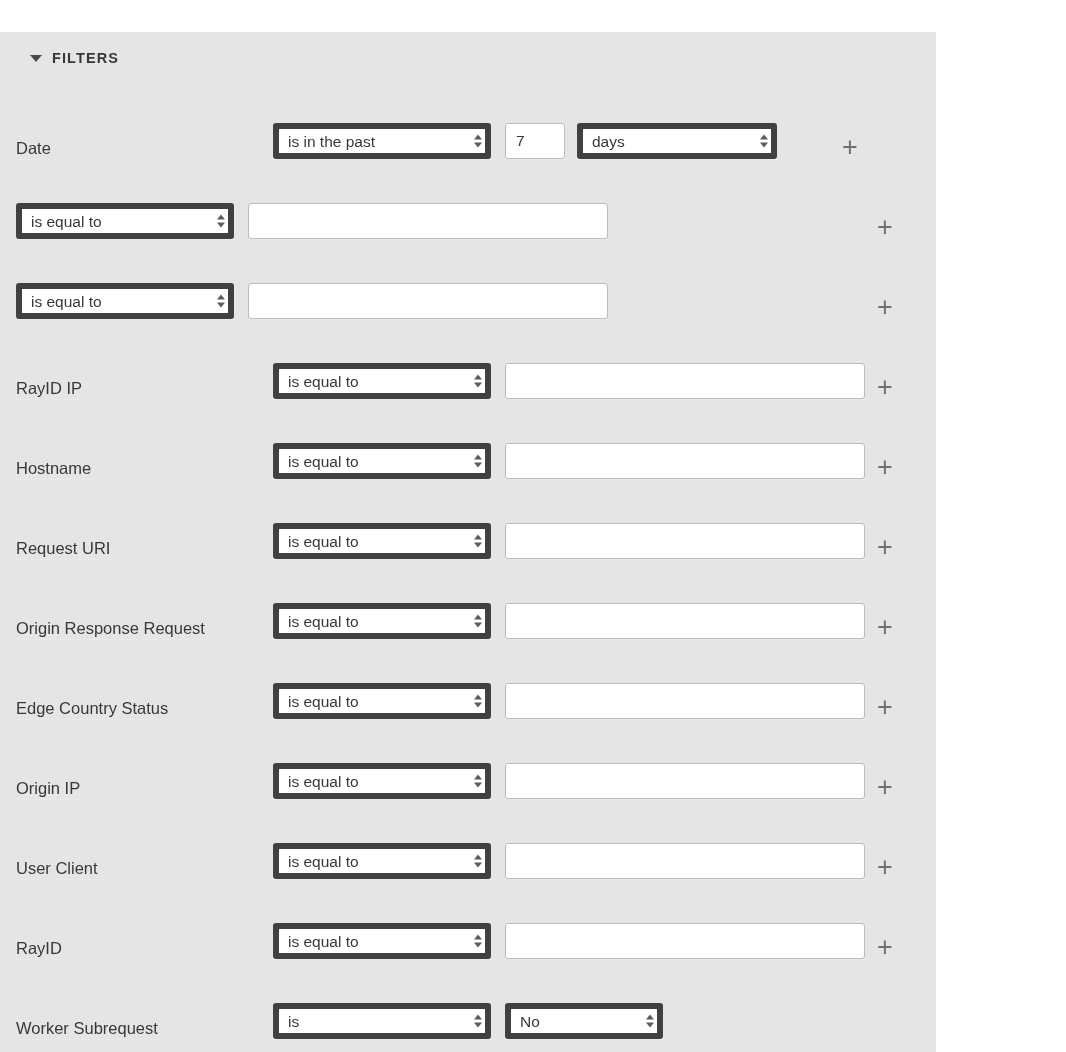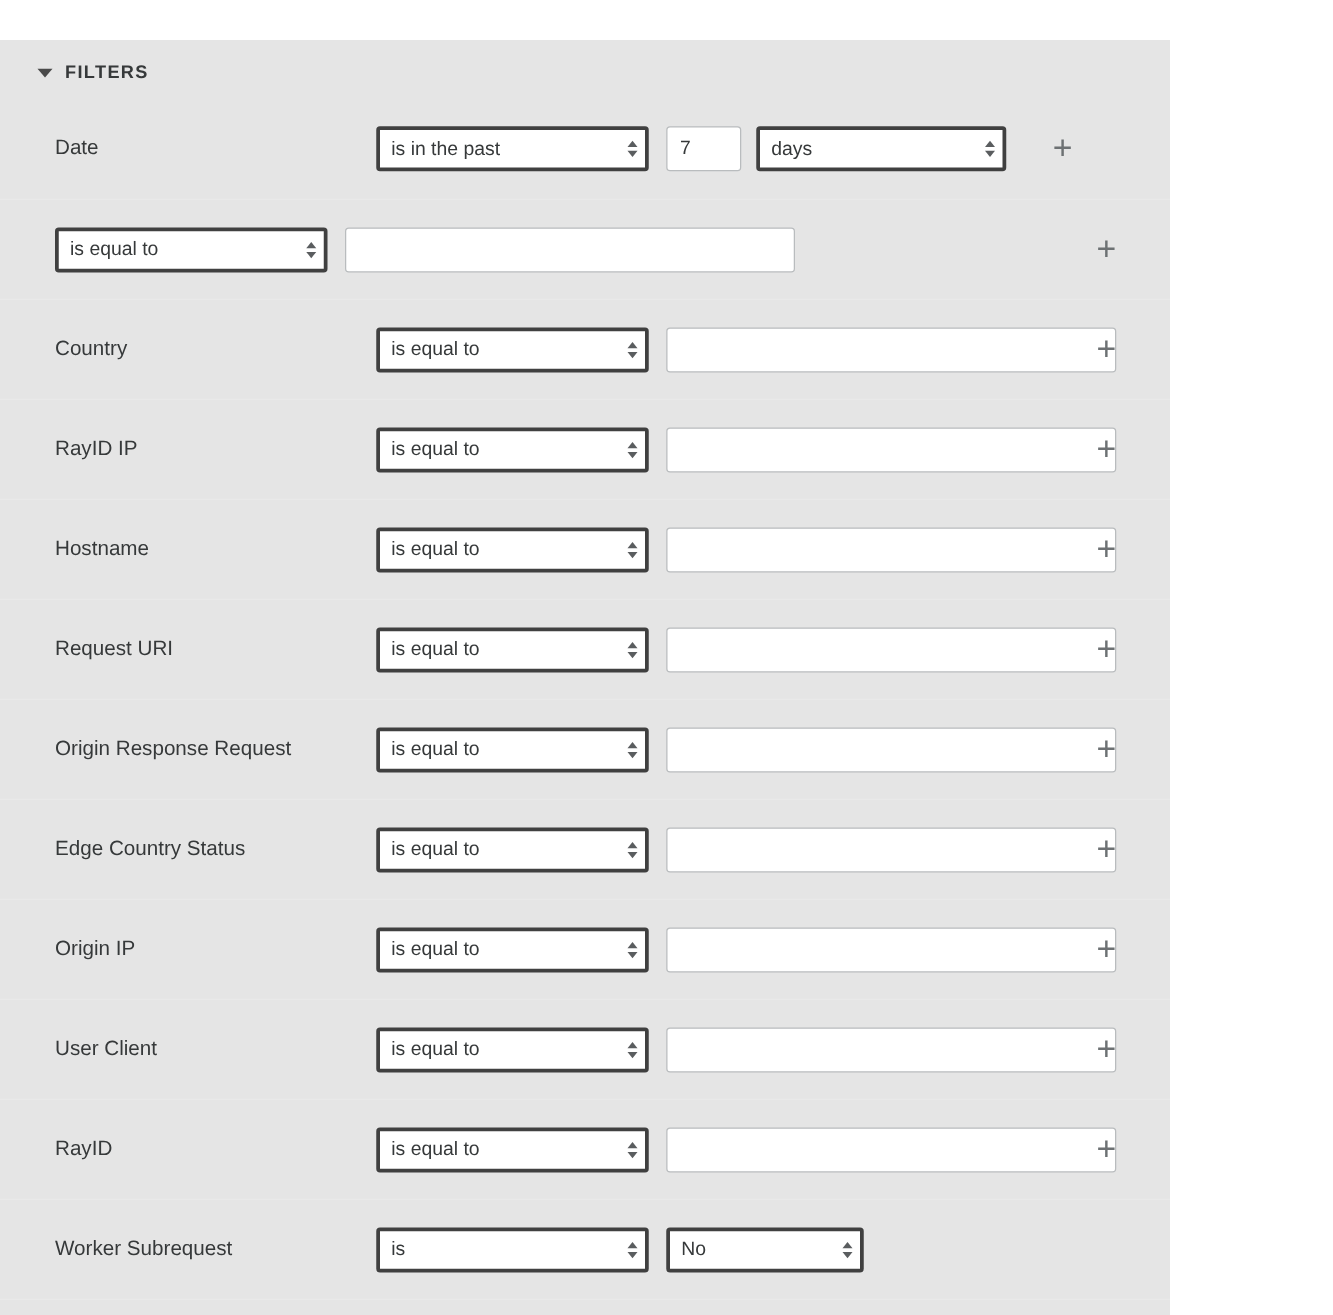--- a/index.html
+++ b/index.html
@@ -39,42 +39,42 @@
     font-size: 14.5px;
     font-weight: bold;
     letter-spacing: 1.1px;
     color: #36393a;
   }
 
   
   .rows { width: 100%; }
   .filter-row {
     display: flex;
-    align-items: center;
+    align-items: flex-end;
     height: 80px;
     border-top: 1px solid #e9e9e9;
-    padding: 0 0 0 44px;
+    padding: 0 0 0 16px;
     position: relative;
   }
   .filter-row:first-child { border-top: none; }
 
   .label {
     width: 257px;
     flex: 0 0 257px;
     font-size: 16.5px;
     color: #36393a;
     line-height: 1.2;
   }
 
   
   select.op, select.unit, select.boolval {
     -webkit-appearance: none;
     appearance: none;
     background: #ffffff;
-    border: 3px solid #404040;
+    border: 6px solid #404040;
     border-radius: 3px;
     height: 36px;
     font-size: 15.5px;
     font-family: "Liberation Sans", sans-serif;
     color: #36393a;
     padding: 0 28px 0 9px;
     outline: none;
   }
   .select-wrap { position: relative; display: inline-block; }
   .select-wrap .spin {
@@ -230,21 +230,20 @@
             </span>
         </span>
       </div>
       <div class="value-slot">
         <input class="value" value="" style="">
       </div>
       <div class="plus near">+</div>
     </div>
 
     <div class="filter-row">
-      <div class="label">Country</div>
       <div class="op-slot">
         <span class="select-wrap">
           <select class="op"><option>is equal to</option></select>
           <span class="spin">
               <span class="up"></span>
               <span class="down"></span>
             </span>
         </span>
       </div>
       <div class="value-slot">

